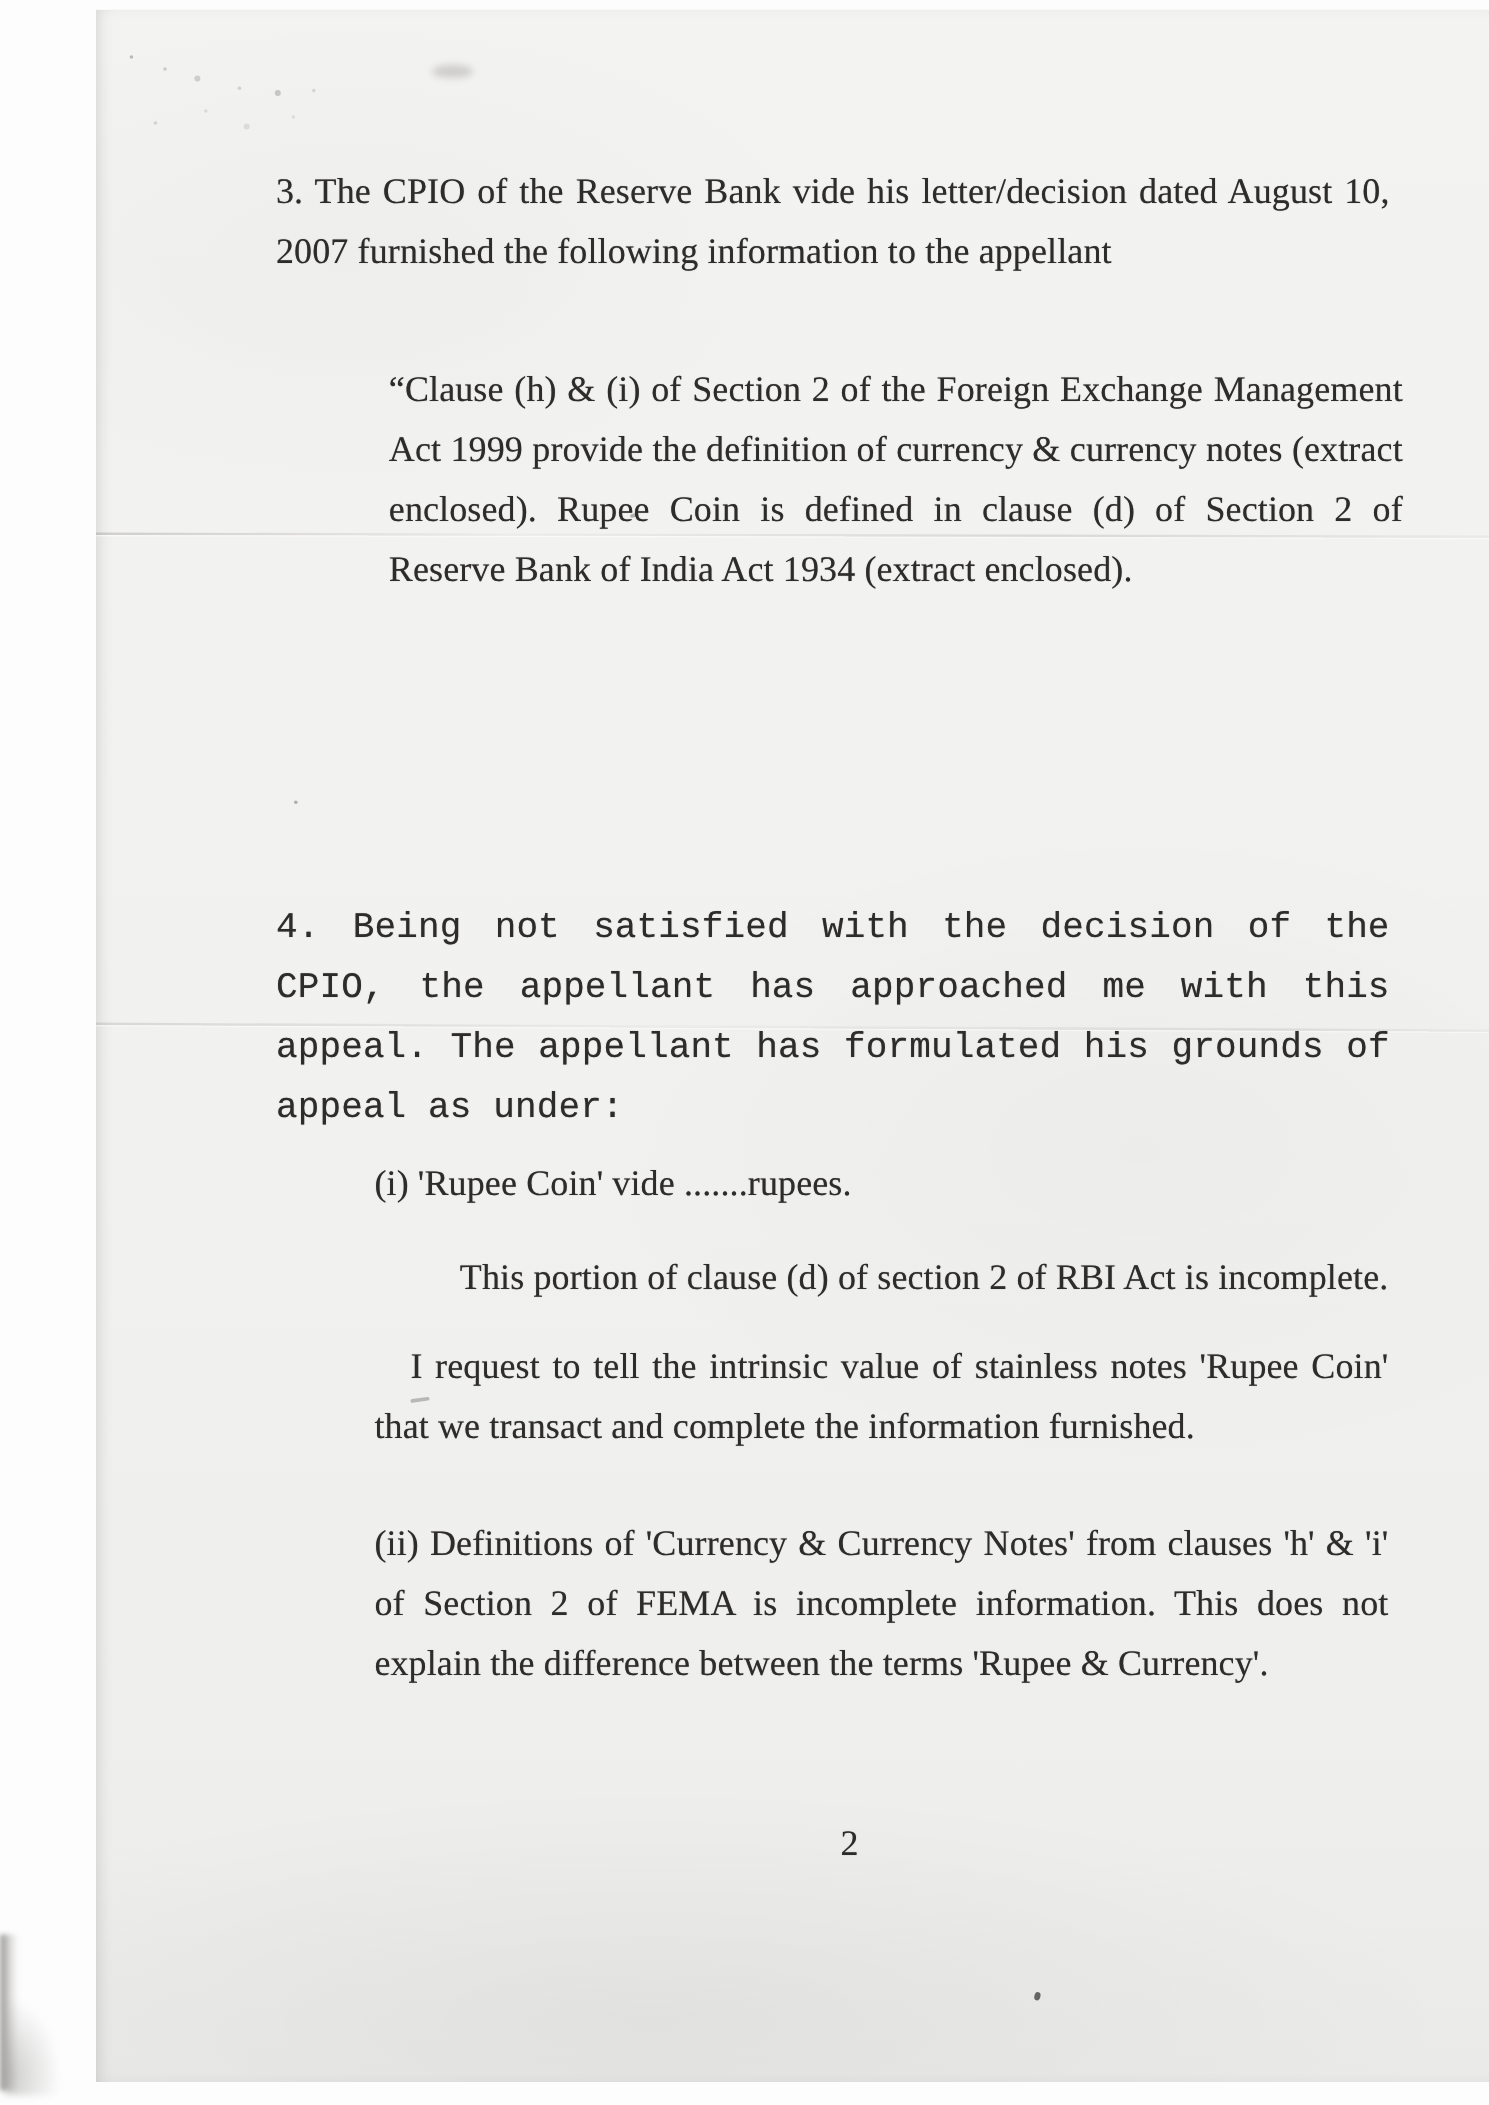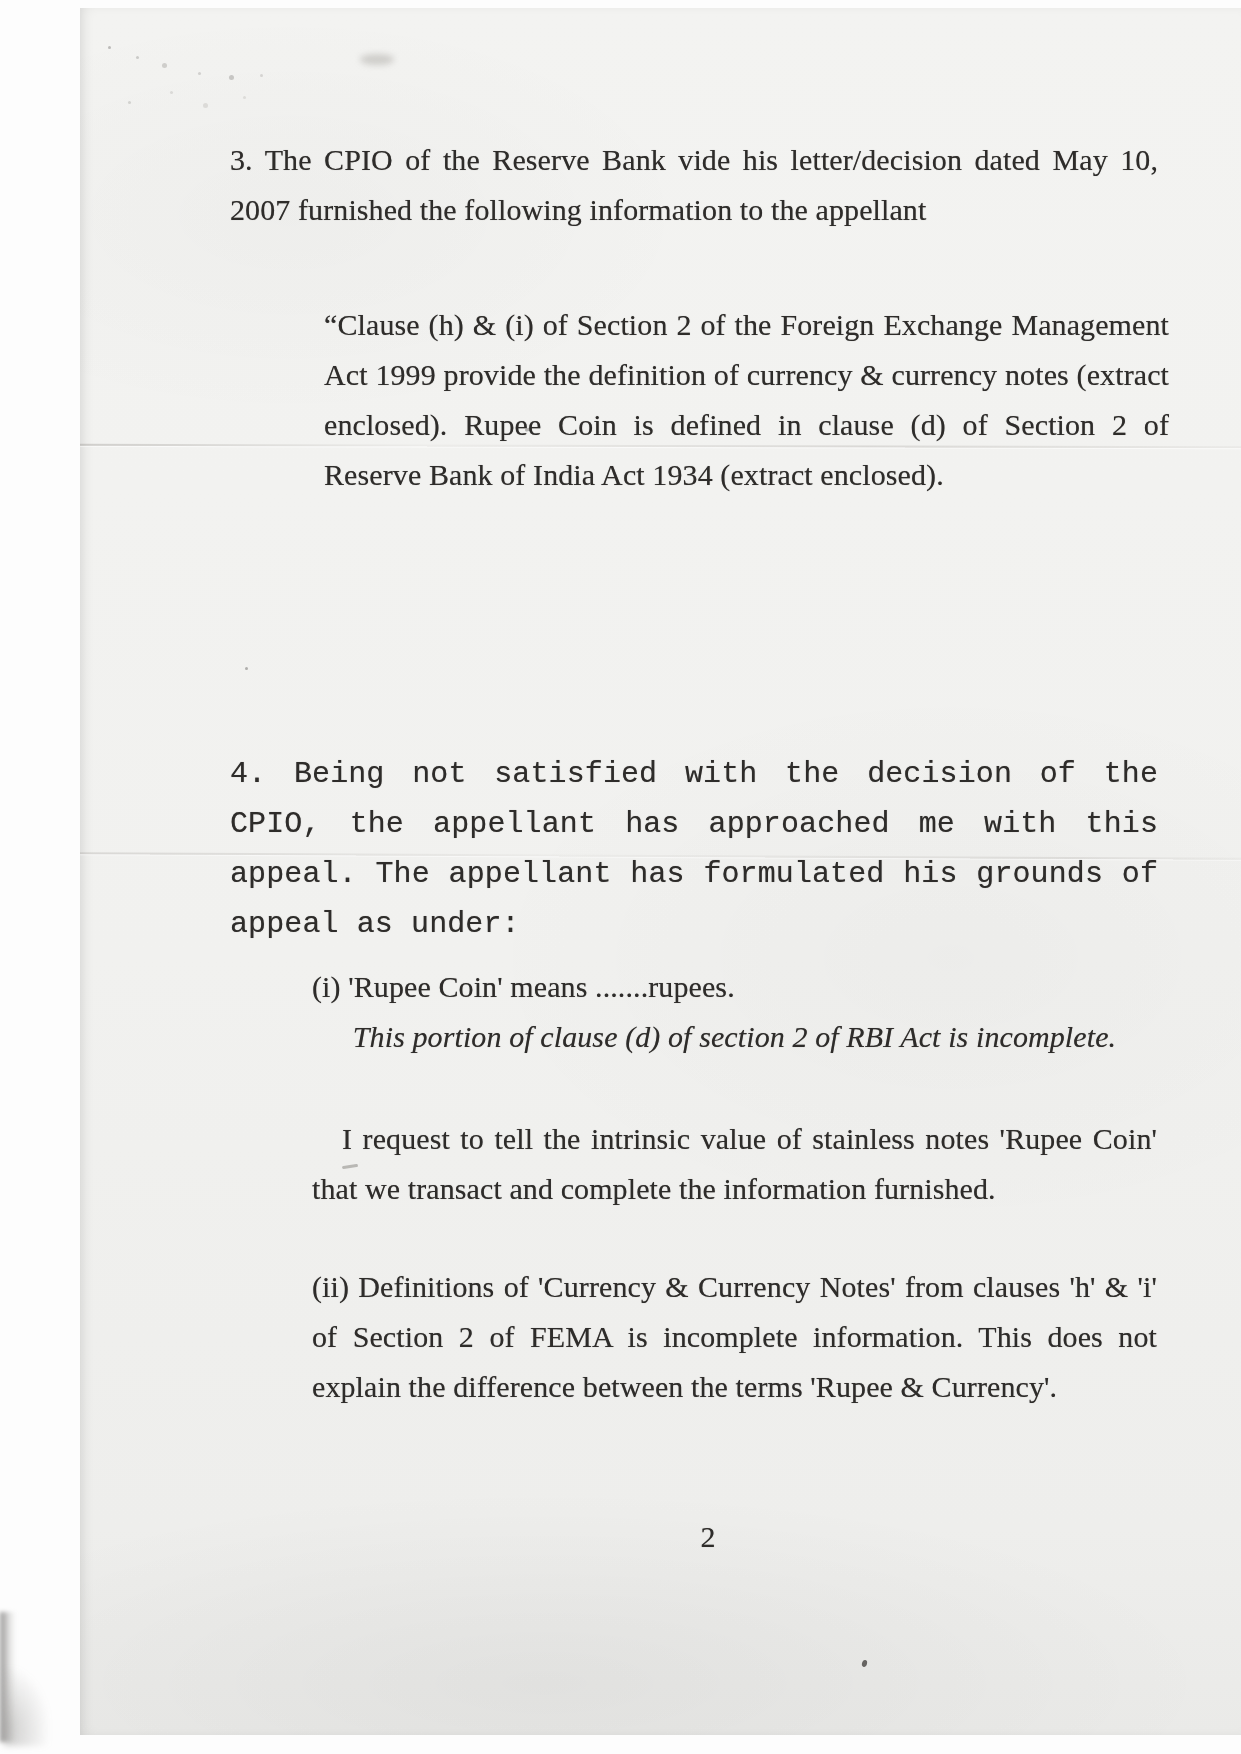--- a/index.html
+++ b/index.html
@@ -36,21 +36,21 @@
     line-height: 50px;
     letter-spacing: 0.1px;
     text-align: justify;
     text-shadow: 0 0 0.7px rgba(46,44,42,0.55);
   }
   .p3   { left: 150px; top: 127px;  width: 928px; }
   .q1   { left: 244px; top: 292px;  width: 845px; }
   .q2   { left: 232px; top: 527px;  width: 845px; }
   .p4   { left: 150px; top: 741px;  width: 928px; font-family: Liberation Mono, monospace; }
   .gi1  { left: 232px; top: 954px;  width: 845px; text-align: left; }
-  .gi2  { left: 232px; top: 1004px; width: 845px; text-align: center; font-style: italic; }
+  .gi2  { left: 232px; top: 1032px; width: 845px; text-align: right; }
   .req  { left: 232px; top: 1106px; width: 845px; text-indent: 30px; }
   .gii  { left: 232px; top: 1254px; width: 845px; }
   .page-num {
     position: absolute;
     left: 568px; top: 1504px; width: 120px;
     margin: 0;
     color: #2e2c2a;
     font-size: 30px;
     line-height: 50px;
     text-align: center;
@@ -126,28 +126,28 @@
 
   <div class="pencil-marks"></div>
   <div class="speck smudge"></div>
   <div class="crease crease-top"></div>
   <div class="crease crease-mid"></div>
   <div class="speck speck-a"></div>
   <div class="speck speck-b"></div>
   <div class="speck speck-c"></div>
   <div class="speck speck-d"></div>
 
-  <p class="para p3">3. The CPIO of the Reserve Bank vide his letter/decision dated May 10, 2007 furnished the following information to the appellant</p>
+  <p class="para p3">3. The CPIO of the Reserve Bank vide his letter/decision dated August 10, 2007 furnished the following information to the appellant</p>
 
   <p class="para q1">“Clause (h) &amp; (i) of Section 2 of the Foreign Exchange Management Act 1999 provide the definition of currency &amp; currency notes (extract enclosed).  Rupee Coin is defined in clause (d) of Section 2 of Reserve Bank of India Act 1934 (extract enclosed).</p>
 
 
   <p class="para p4">4. Being not satisfied with the decision of the CPIO, the appellant has approached me with this appeal. The appellant has formulated his grounds of appeal as under:</p>
 
-  <p class="para gi1">(i)  'Rupee Coin' means .......rupees.</p>
+  <p class="para gi1">(i)  'Rupee Coin' vide .......rupees.</p>
 
   <p class="para gi2">This portion of clause (d) of section 2 of RBI Act is incomplete.</p>
 
   <p class="para req">I request to tell the intrinsic value of stainless notes 'Rupee Coin' that we transact and complete the information furnished.</p>
 
   <p class="para gii">(ii)  Definitions of 'Currency &amp; Currency Notes' from clauses 'h' &amp; 'i' of Section 2 of FEMA is incomplete information.  This does not explain the difference between the terms 'Rupee &amp; Currency'.</p>
 
   <div class="page-num">2</div>
 
 </div>

